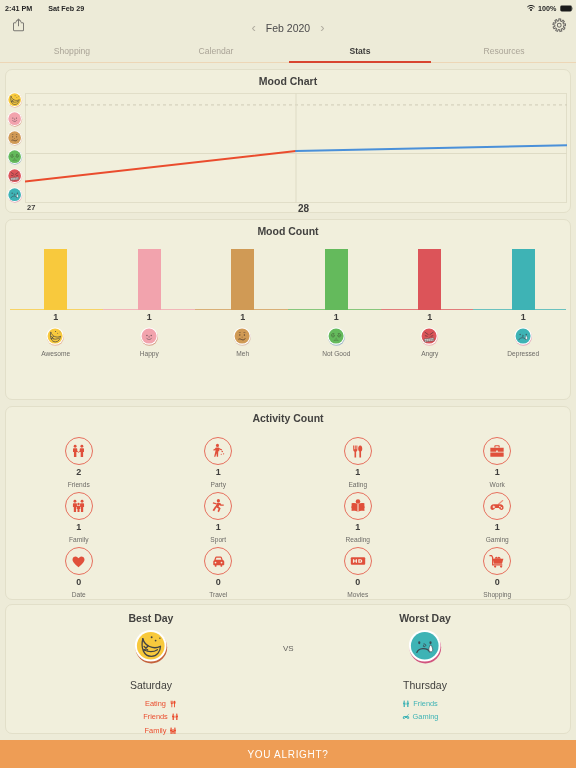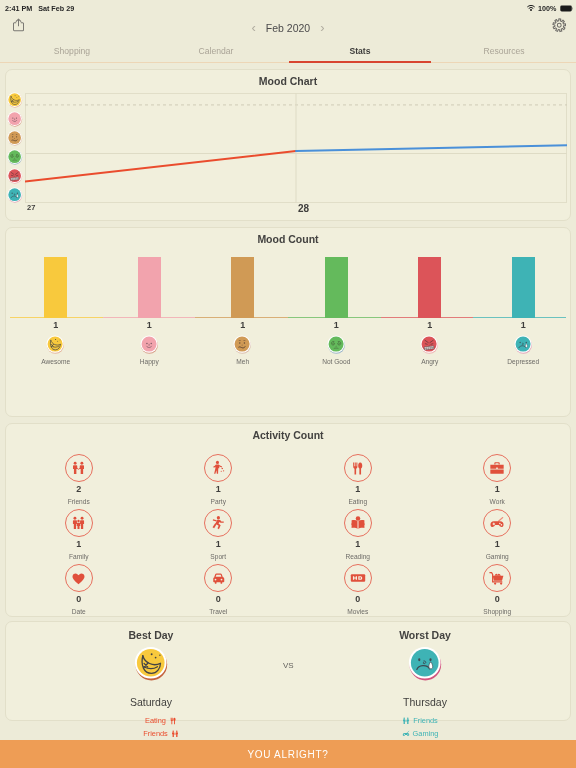--- a/index.html
+++ b/index.html
@@ -13,21 +13,21 @@
   }
   body { display: flex; flex-direction: column; }
 
   
   .statusbar {
     height: 16px; flex: 0 0 16px;
     display: flex; align-items: center;
     padding: 0 5px 0 5px;
     font-size: 7.2px; font-weight: bold; color: #262626;
   }
-  .sb-left { display: flex; gap: 6px; align-items: center; }
+  .sb-left { display: flex; gap: 16px; align-items: center; }
   .sb-right { margin-left: auto; display: flex; gap: 3.5px; align-items: center; margin-right: -2px; }
 
   
   .toolbar {
     height: 28px; flex: 0 0 28px;
     display: flex; align-items: flex-start;
     padding: 2px 10px 0 13px;
     position: relative;
   }
   .month-nav {
@@ -97,21 +97,21 @@
   .act-cell { display: flex; flex-direction: column; align-items: center; height: 55px; }
   .act-circle {
     width: 28px; height: 28px; border-radius: 50%;
     border: 1px solid #E7705E;
     display: flex; align-items: center; justify-content: center;
   }
   .act-count { font-size: 9px; font-weight: bold; color: #3f3e3c; margin-top: 3px; line-height: 1; }
   .act-label { font-size: 6.6px; color: #6d6b67; margin-top: 5px; line-height: 1; }
 
   
-  #card-days { height: 100px; }
+  #card-days { height: 130px; }
   .days-row { display: flex; align-items: flex-start; padding-top: 8px; justify-content: center; }
   .day-col { width: 274px; display: flex; flex-direction: column; align-items: center; }
   .day-head { font-size: 10.5px; font-weight: bold; color: #434240; line-height: 1; }
   .day-face { margin-top: 5px; line-height: 0; }
   .day-name { font-size: 10.5px; color: #3f3e3c; margin-top: 16px; line-height: 1; margin-bottom: 4px; }
   .day-act { font-size: 7.4px; margin-top: 5.5px; display: flex; align-items: center; gap: 3px; line-height: 1; }
   #best-col .day-act { margin-left: 20px; }
   #worst-col .day-act { margin-right: 10px; }
   .vs { width: 0px; text-align: center; font-size: 8px; color: #65635f; padding-top: 31px; position: relative; left: -5px; }
 

